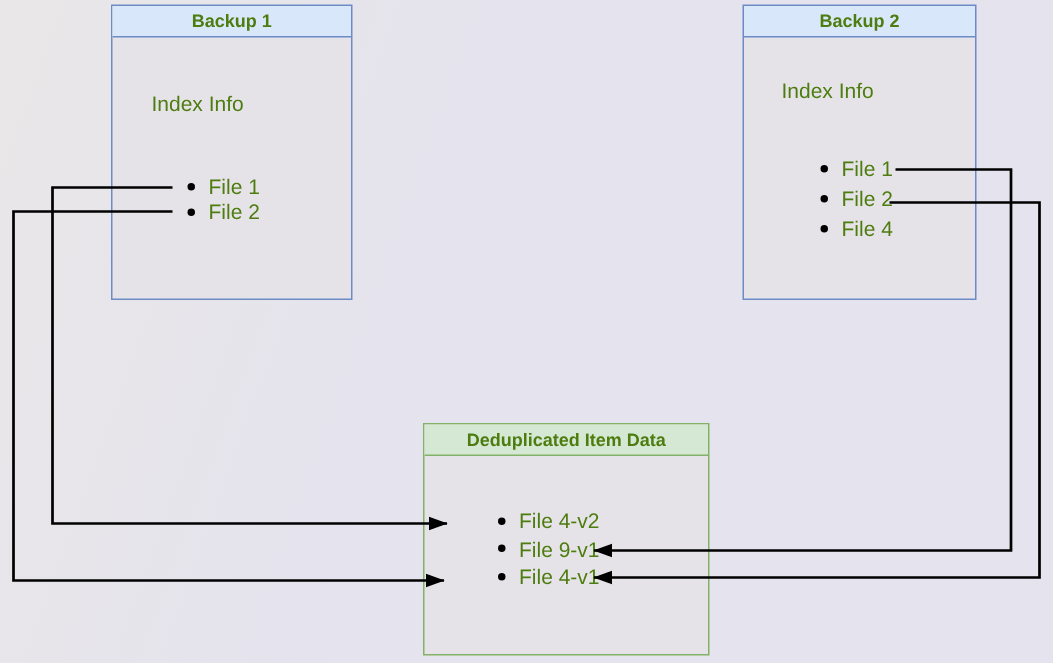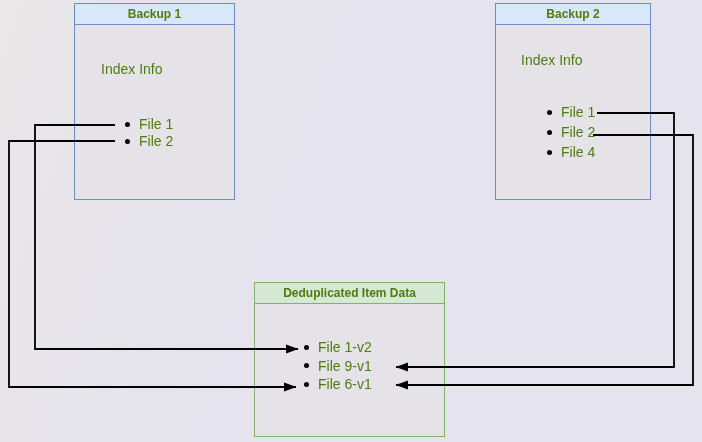--- a/index.html
+++ b/index.html
@@ -12,21 +12,21 @@
     font-family: "Liberation Sans", sans-serif;
     color: #4d7c0f;
   }
   .box {
     position: absolute;
     box-sizing: border-box;
     border: 1.5px solid;
     background: var(--box-bg);
   }
   .box.blue  { border-color: var(--blue-border); }
-  .box.green { border-color: var(--green-border); }
+  .box.green { border-color: var(--green-border); margin-left: 28px; }
   .box-header {
     box-sizing: border-box;
     height: 21px;
     line-height: 20px;
     text-align: center;
     font-size: 12px;
     font-weight: bold;
     border-bottom: 1.5px solid;
     white-space: nowrap;
   }
@@ -103,23 +103,23 @@
     <ul class="files">
         <li>File 1</li>
         <li>File 2</li>
         <li>File 4</li>
       </ul>
   </div>
 
   <div class="box green" id="dedup">
     <div class="box-header">Deduplicated Item Data</div>
     <ul class="files">
-        <li>File 1-v2</li>
+        <li>File 4-v2</li>
         <li>File 9-v1</li>
-        <li>File 6-v1</li>
+        <li>File 4-v1</li>
       </ul>
   </div>
 
   <svg class="arrow-layer" width="702" height="442" viewBox="0 0 702 442">
     <defs>
       <marker id="arrowhead" markerUnits="userSpaceOnUse" markerWidth="14" markerHeight="12" refX="12.5" refY="5" orient="auto">
         <path d="M0.5,0.5 L13,5 L0.5,9.5 Z"></path>
       </marker>
     </defs>
   <polyline points="115,125 35,125 35,349 298,349" marker-end="url(#arrowhead)"></polyline>

